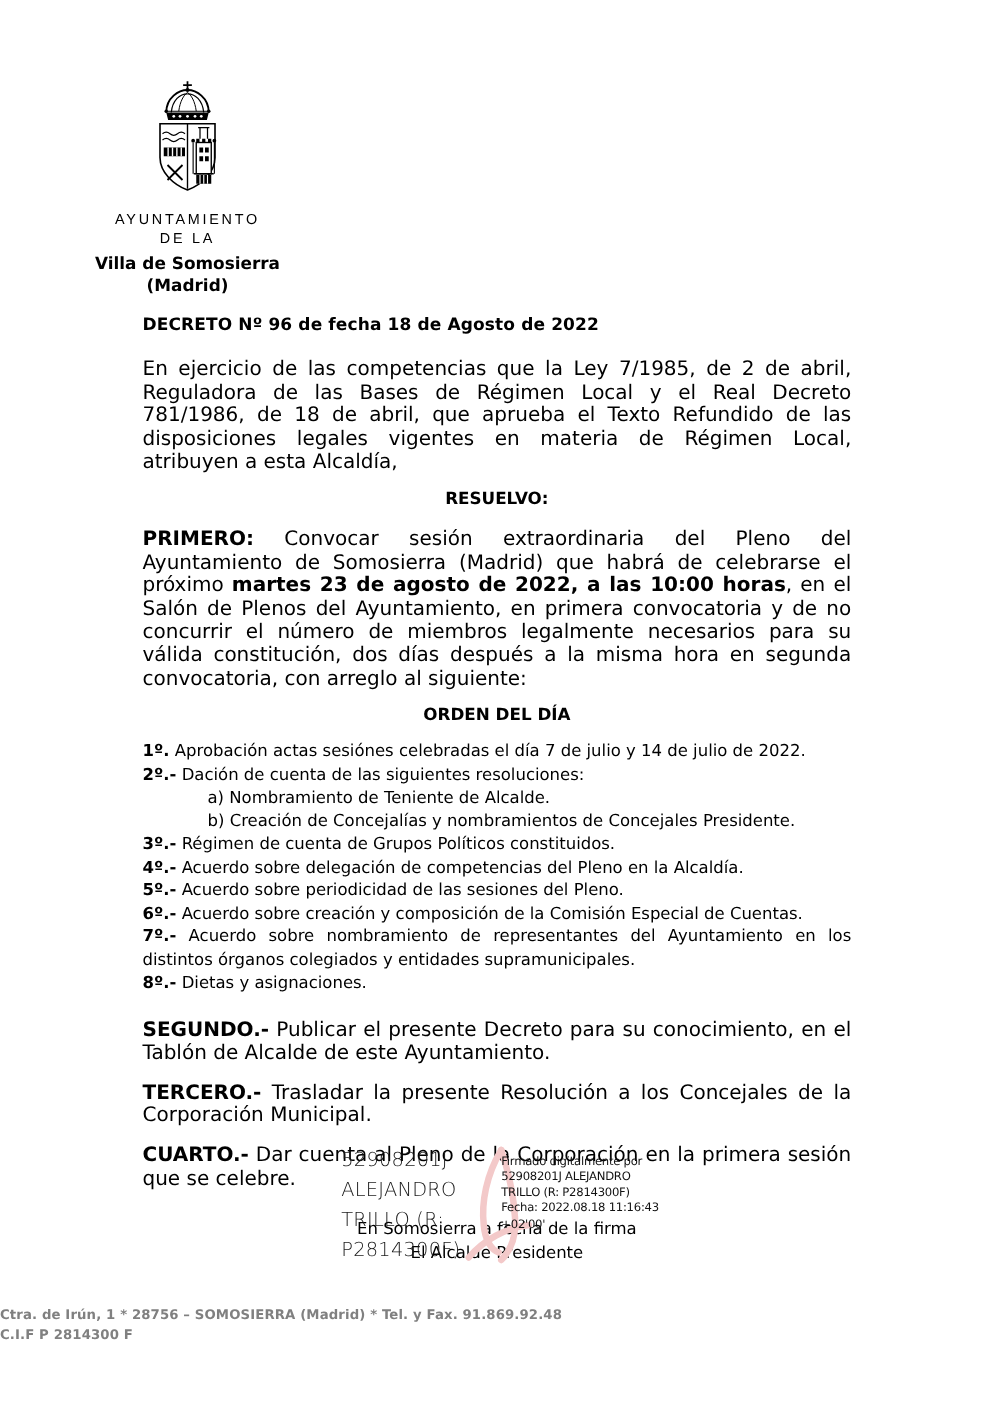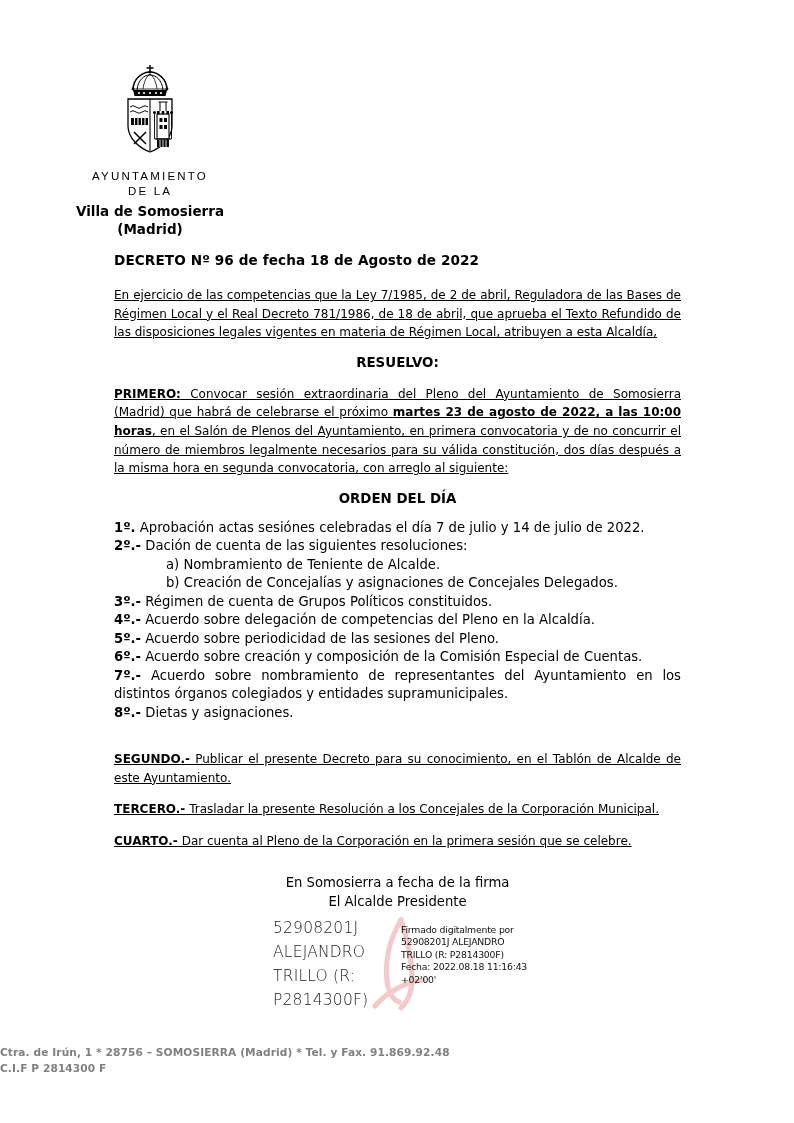--- a/index.html
+++ b/index.html
@@ -55,44 +55,43 @@
     width: 567px;
   }
   .doc-title {
     text-align: left;
     font-weight: bold;
     font-size: 13.6px;
     letter-spacing: 0.1px;
     margin-bottom: 18px;
   }
   .para {
-    font-size: 12px;
+    font-size: 16px;
     line-height: 18.6px;
     text-align: justify;
     text-justify: inter-word;
     margin: 0 0 13px 0;
-    text-decoration: underline;
   }
   .para.last-line-natural { text-align-last: left; }
   .center-head {
     text-align: center;
     font-weight: bold;
     font-size: 13.4px;
     margin: 6px 0 15px 0;
   }
   .orden-head {
     text-align: center;
     font-weight: bold;
     font-size: 13.4px;
     margin: 2px 0 13px 0;
   }
   b, .b { font-weight: bold; }
 
   
-  .agenda { margin: 0 0 28px 0; }
+  .agenda { margin: 0 0 18px 0; }
   .agenda-item {
     font-size: 13.2px;
     line-height: 18.5px;
     text-align: justify;
     text-align-last: left;
     margin: 0;
   }
   .agenda-sub {
     font-size: 13.2px;
     line-height: 18.5px;
@@ -255,21 +254,21 @@
   <div class="center-head">RESUELVO:</div>
 
   <p class="para"><span class="b">PRIMERO:</span><span> Convocar sesión extraordinaria del Pleno del Ayuntamiento de Somosierra (Madrid) que habrá de celebrarse el próximo </span><span class="b">martes 23 de agosto de 2022, a las 10:00 horas</span><span>, en el Salón de Plenos del Ayuntamiento, en primera convocatoria y de no concurrir el número de miembros legalmente necesarios para su válida constitución, dos días después a la misma hora en segunda convocatoria, con arreglo al siguiente:</span></p>
 
   <div class="orden-head">ORDEN DEL DÍA</div>
 
   <div class="agenda">
     <p class="agenda-item"><span class="num">1º.</span><span> Aprobación actas sesiónes celebradas el día 7 de julio y 14 de julio de 2022.</span></p>
     <p class="agenda-item"><span class="num">2º.-</span><span> Dación de cuenta de las siguientes resoluciones:</span></p>
     <p class="agenda-sub">a) Nombramiento de Teniente de Alcalde.</p>
-    <p class="agenda-sub">b) Creación de Concejalías y asignaciones de Concejales Delegados.</p>
+    <p class="agenda-sub">b) Creación de Concejalías y nombramientos de Concejales Presidente.</p>
     <p class="agenda-item"><span class="num">3º.-</span><span> Régimen de cuenta de Grupos Políticos constituidos.</span></p>
     <p class="agenda-item"><span class="num">4º.-</span><span> Acuerdo sobre delegación de competencias del Pleno en la Alcaldía.</span></p>
     <p class="agenda-item"><span class="num">5º.-</span><span> Acuerdo sobre periodicidad de las sesiones del Pleno.</span></p>
     <p class="agenda-item"><span class="num">6º.-</span><span> Acuerdo sobre creación y composición de la Comisión Especial de Cuentas.</span></p>
     <p class="agenda-item"><span class="num">7º.-</span><span> Acuerdo sobre nombramiento de representantes del Ayuntamiento en los distintos órganos colegiados y entidades supramunicipales.</span></p>
     <p class="agenda-item"><span class="num">8º.-</span><span> Dietas y asignaciones.</span></p>
   </div>
 
   <p class="para"><span class="b">SEGUNDO.-</span><span> Publicar el presente Decreto para su conocimiento, en el Tablón de Alcalde de este Ayuntamiento.</span></p>
 

